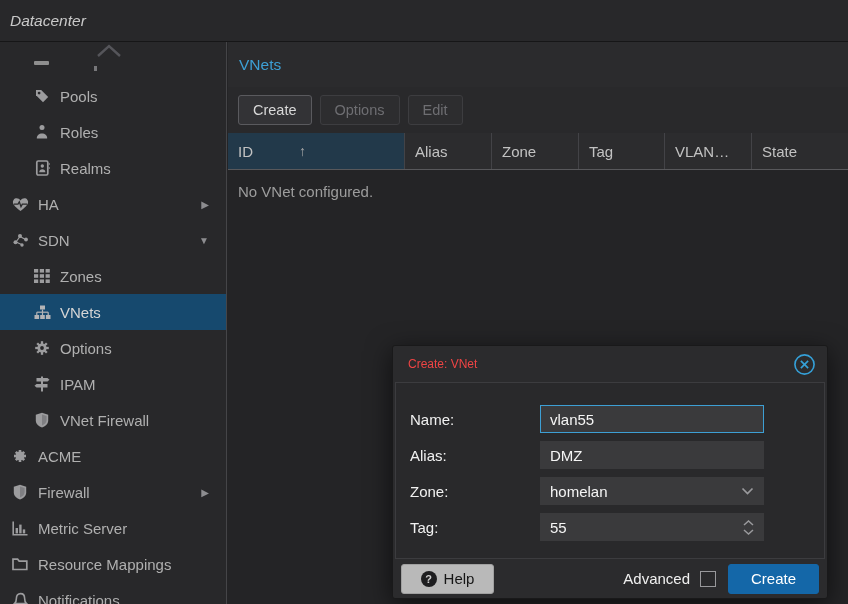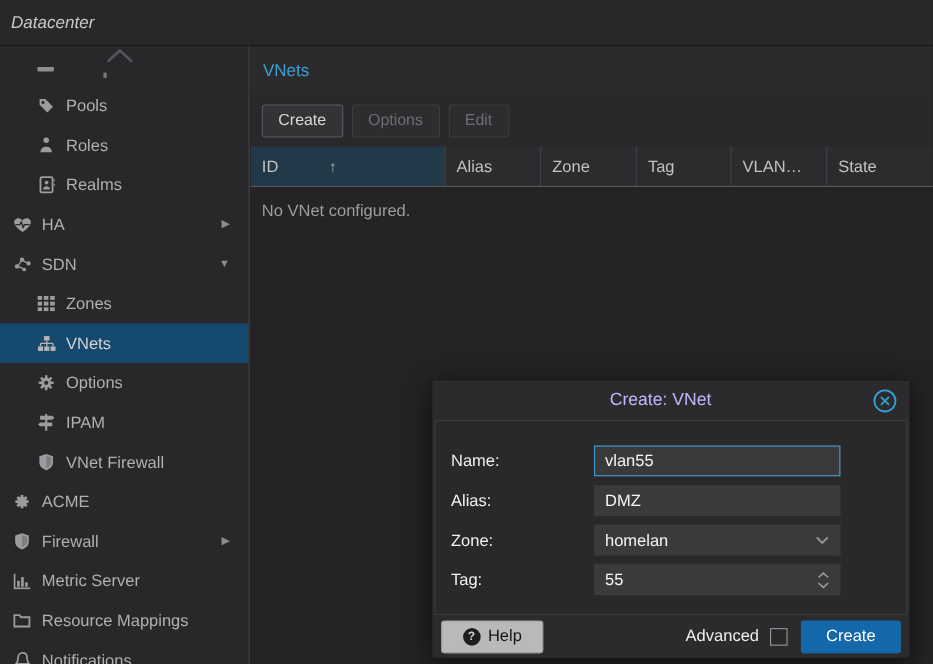--- a/index.html
+++ b/index.html
@@ -68,21 +68,21 @@
   .grid-body { position:relative; height:434px; background:#242426;padding-left:23px; }
   .empty-text { position:absolute; left:10px; top:13px; font-size:15px; color:#9d9d9d; }
 
   
   .dialog {
     position:absolute; left:392px; top:345px; width:436px; height:254px;
     background:#2b2b2d; border:1px solid #19191a; border-radius:3px;
     box-shadow:0 6px 26px rgba(0,0,0,.6); z-index:10;
   }
   .dlg-titlebar { height:36px; display:flex; align-items:center; padding:0 11px 0 15px; }
-  .dlg-title { color:#c4b5fd; font-size:16px; flex:1;text-align:center; }
+  .dlg-title { color:#ef4444; font-size:12px; flex:1; }
   .dlg-close { width:23px; height:23px; cursor:pointer; display:flex; }
   .dlg-body {
     margin:0 2px; height:177px; background:#29292b; border:1px solid #3c3c3f;
     padding:22px 0 10px 14px;
   }
   .frow { display:flex; align-items:center; height:28px; margin-bottom:8px; }
   .flabel { width:130px; font-size:15px; color:#f1f1f1; }
   .fctrl {
     width:224px; height:28px; background:#3a3a3c; border:1px solid #3a3a3c;
     color:#f5f5f5; font-size:15px; font-family:inherit; padding:0 9px;

